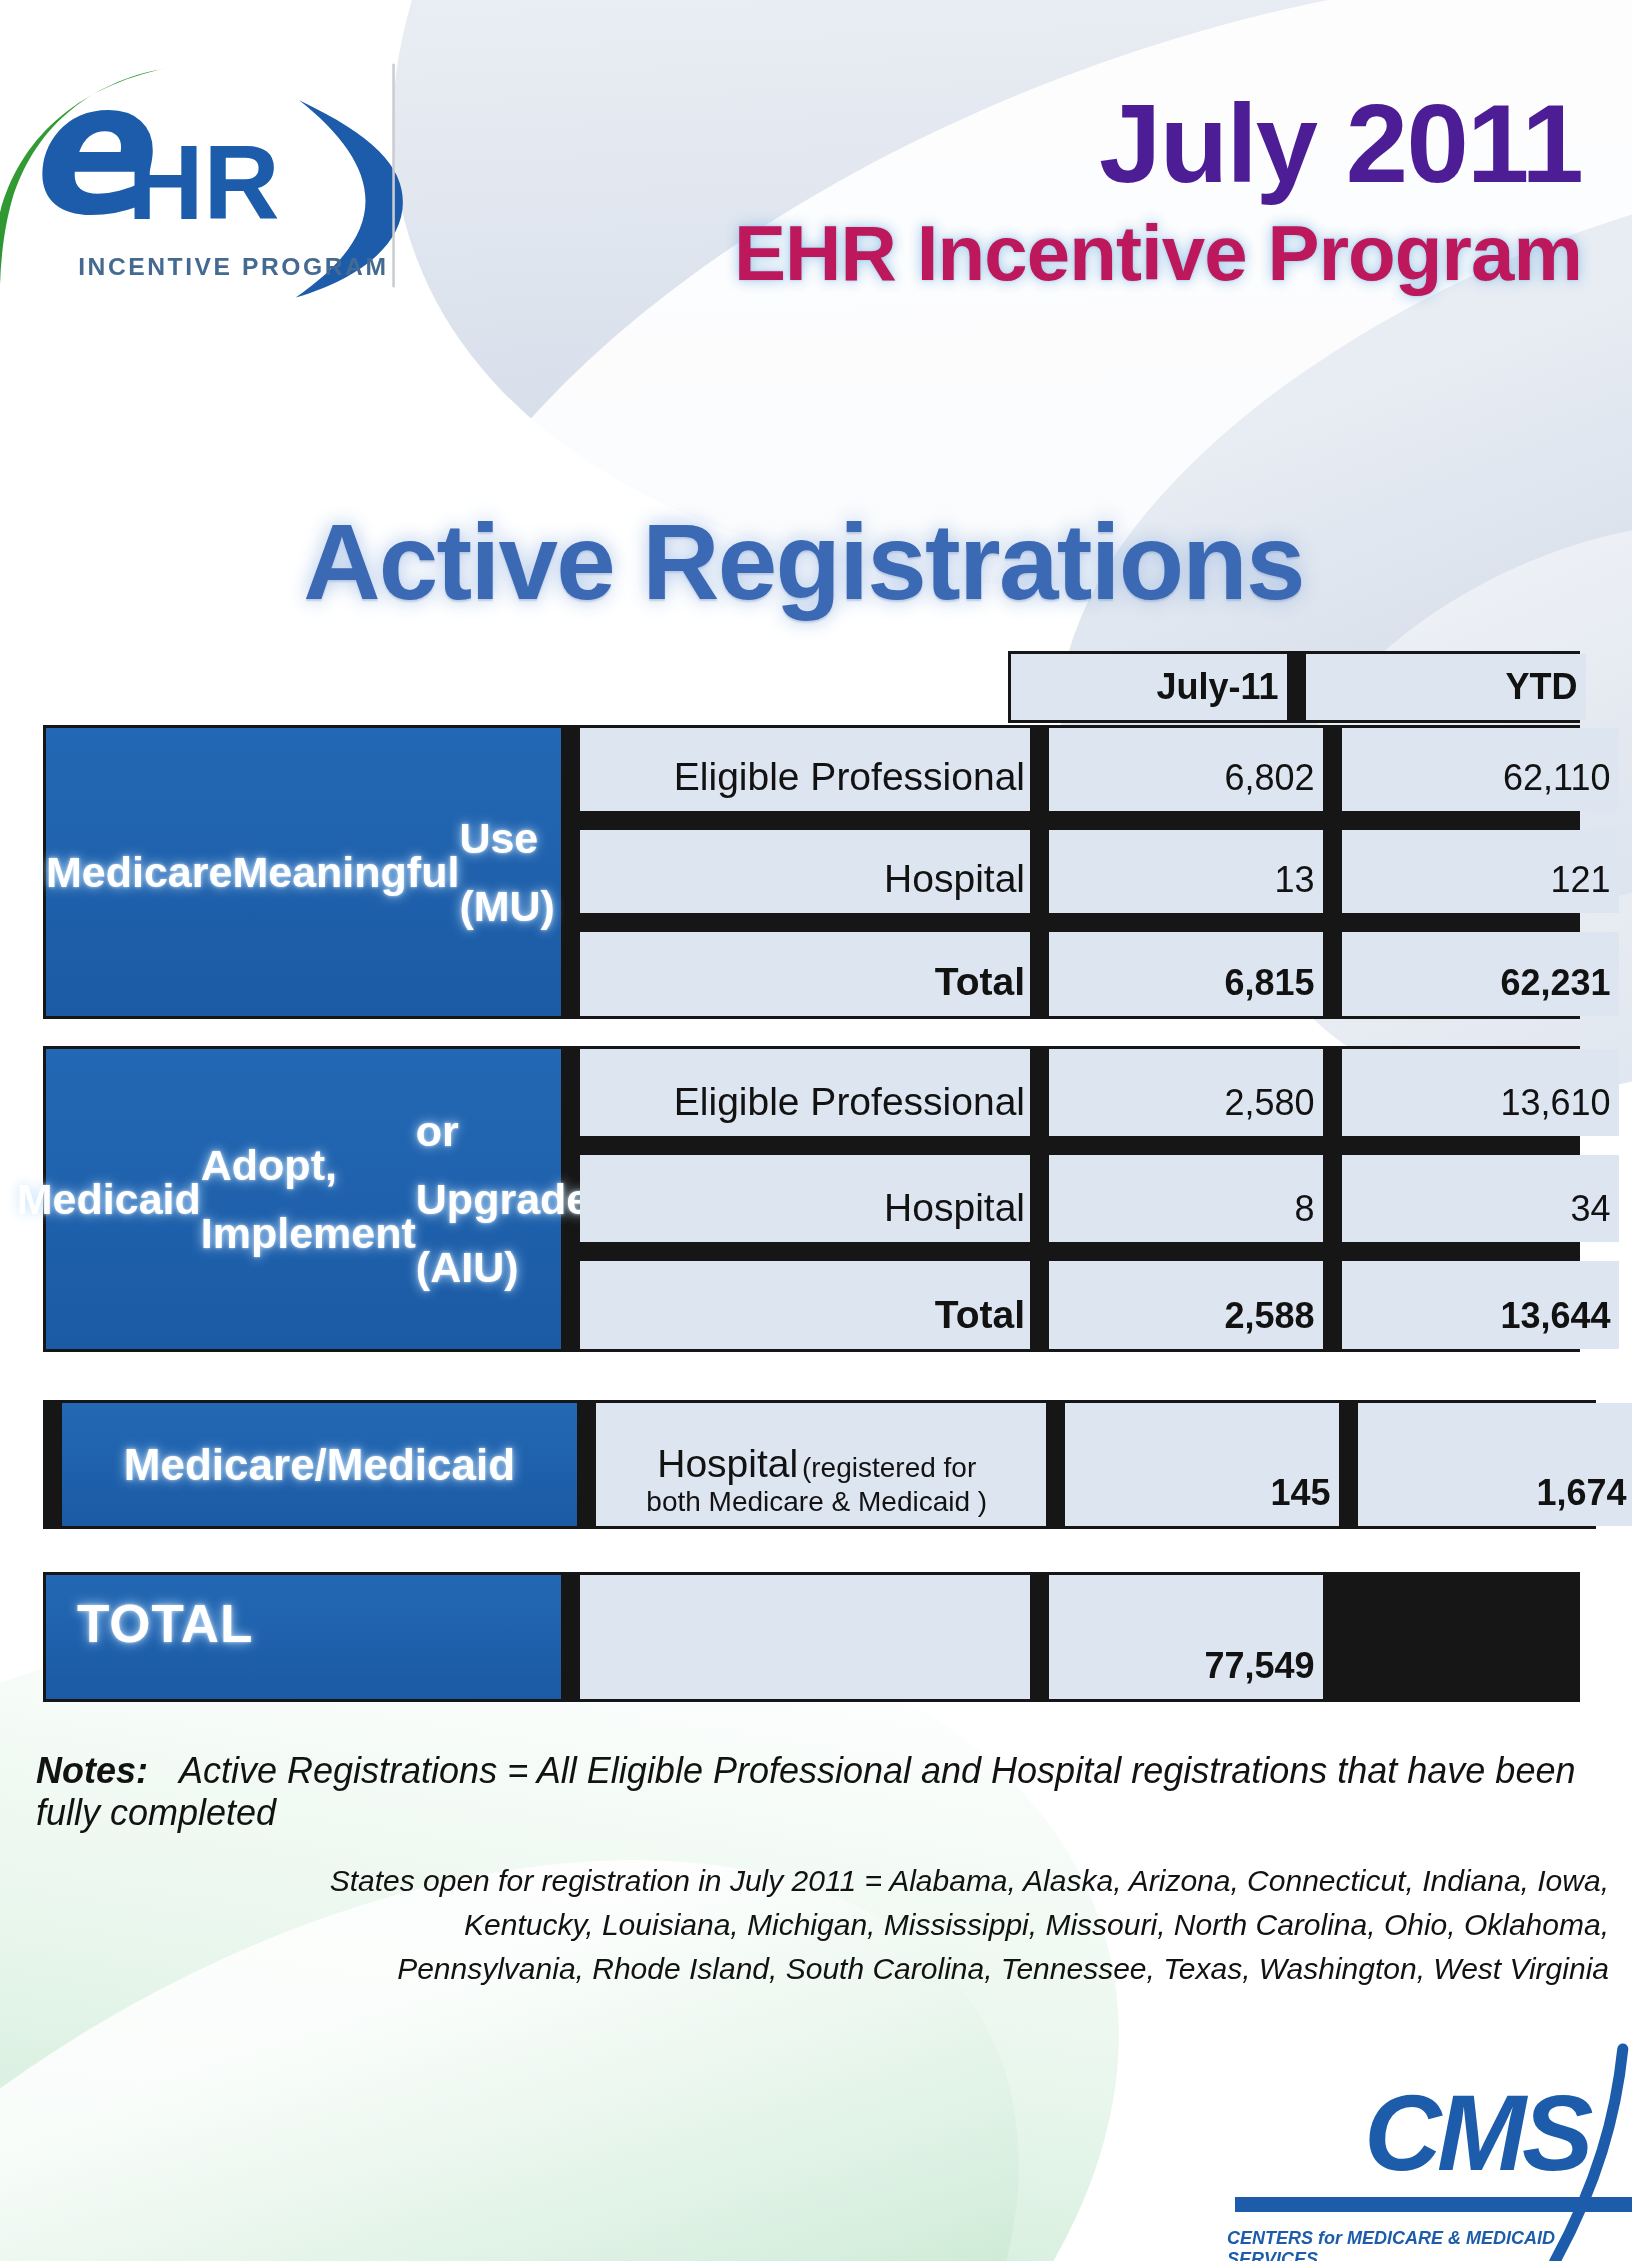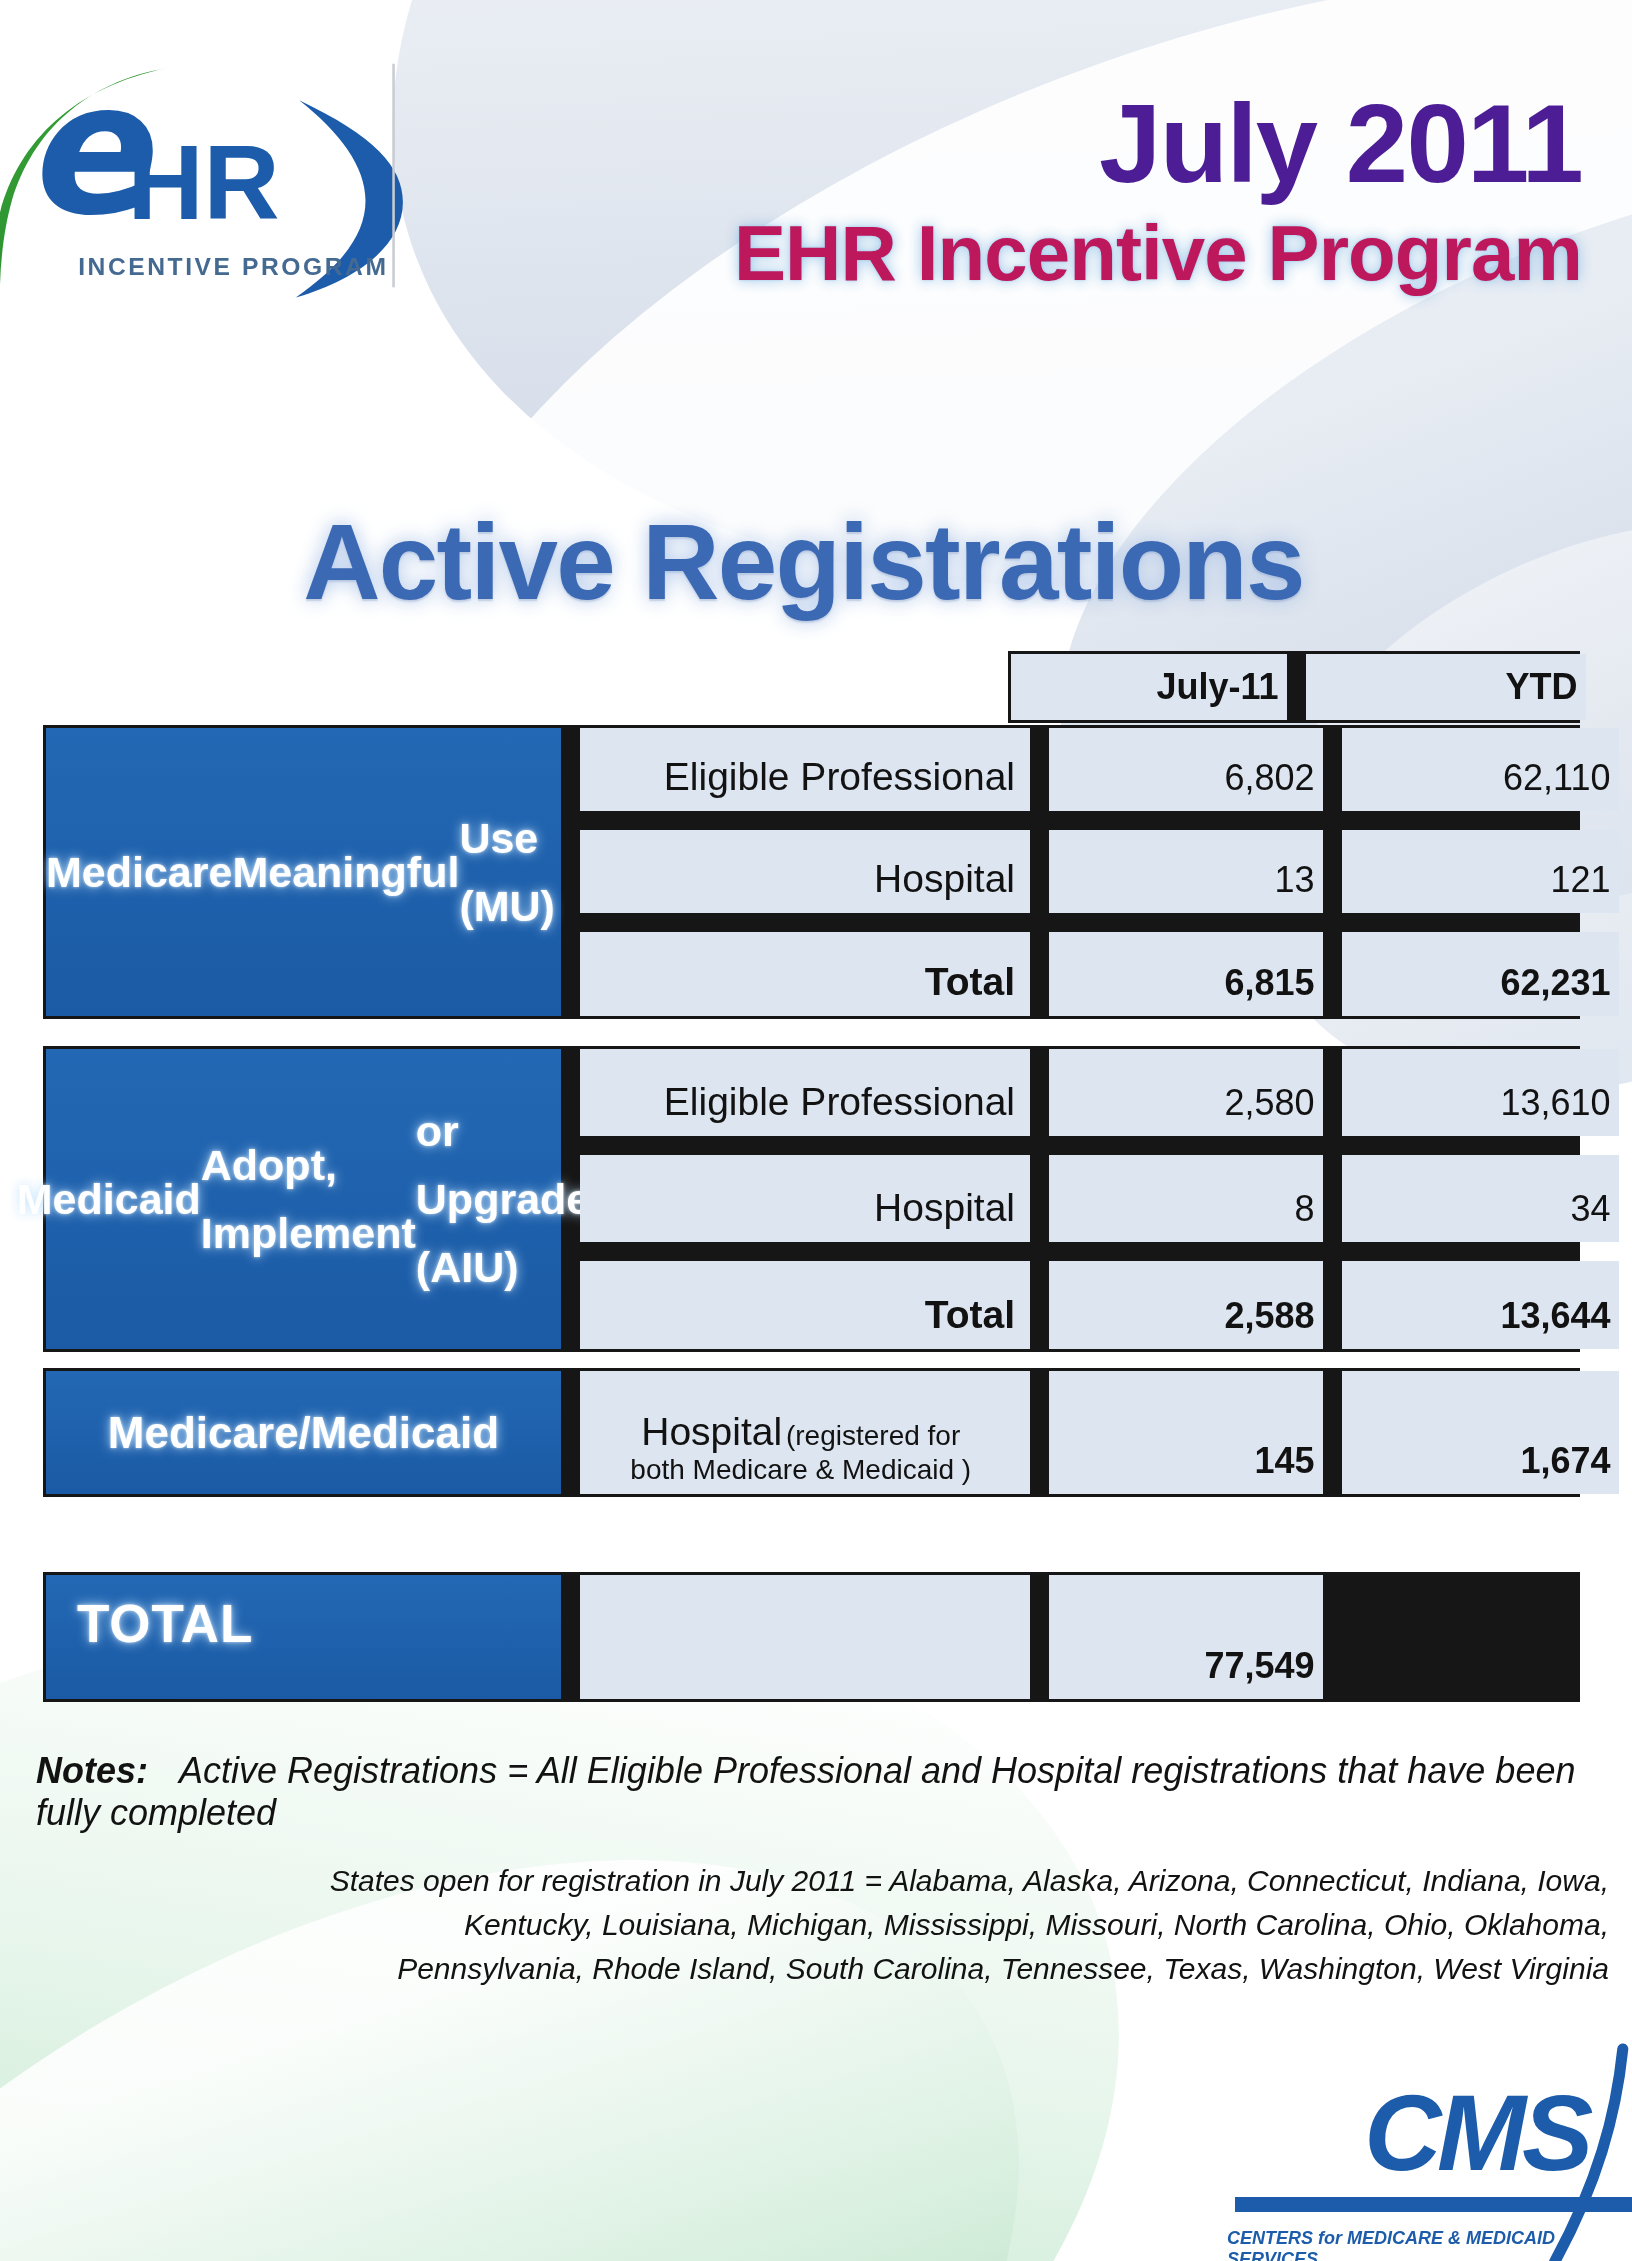--- a/index.html
+++ b/index.html
@@ -35,30 +35,30 @@
       color:#3c69b4;letter-spacing:-1.7px;
       text-shadow:0 0 20.4px rgba(168,193,231,.95),0 1.7px 1.7px rgba(40,70,130,.25);}
   
   .tblock{position:absolute;z-index:2;display:grid;gap:19px;background:#161616;border:3.4px solid #161616;}
   .cell{background:#dde5f0;display:flex;align-items:flex-end;justify-content:flex-end;
         padding:0 8.5px 12px 0;color:#121212;}
   .cat{background:linear-gradient(180deg,#2368b4,#1b5aa5);display:flex;
        align-items:center;justify-content:center;padding:0;}
   .cat span{display:block;color:#ffffff;font-weight:bold;font-size:43px;line-height:68px;
        text-shadow:0 0 12px rgba(190,225,255,.95),0 0 3.4px rgba(255,255,255,.7);}
-  .lbl{font-size:39px;padding-right:15px;}
+  .lbl{font-size:39px;padding-right:5px;}
   .num{font-size:36px;}
   .b{font-weight:bold;}
   #hdr-block{left:1008px;top:651px;width:566px;grid-template-columns:276px 280px;grid-template-rows:66px;}
   #blk-mu{left:43px;top:725px;width:1531px;grid-template-columns:515px 450px 274px 277px;
           grid-template-rows:83px 83px 84px;}
   #blk-aiu{left:43px;top:1046px;width:1531px;grid-template-columns:515px 450px 274px 277px;
           grid-template-rows:87px 87px 88px;}
-  #blk-mm{left:43px;top:1368px;width:1531px;grid-template-columns:515px 450px 274px 277px;
-          grid-template-rows:123px;}
+  #blk-mm{left:43px;top:1400px;width:1531px;grid-template-columns:515px 450px 274px 277px;
+          grid-template-rows:123px;padding-left:16px;}
   #blk-total{left:43px;top:1572px;width:1531px;grid-template-columns:515px 450px 274px 277px;
           grid-template-rows:124px;}
   .span3{grid-row:1 / span 3;grid-column:1;}
   .mm-label{flex-direction:column;align-items:center;justify-content:flex-end;padding-bottom:6.8px;}
   .mm-main{font-size:39px;line-height:43px;}
   .mm-note{font-size:28px;line-height:34px;}
   .total-cat{justify-content:flex-start;align-items:flex-start;padding:22px 0 0 31px;}
   .total-cat span{font-size:53px;line-height:53px;letter-spacing:0.9px;}
   .mm-cat span{font-size:44px;}
   

